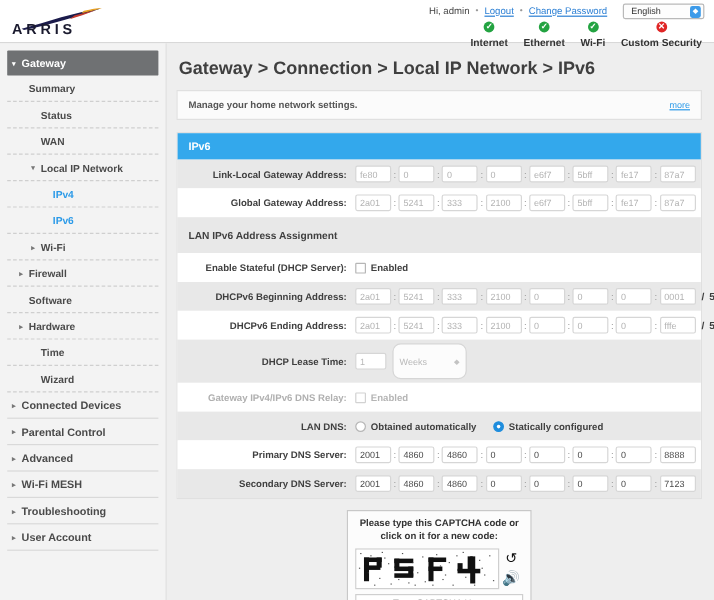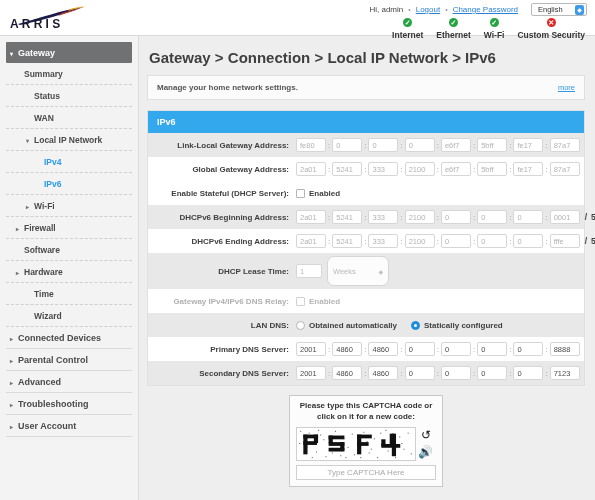--- a/index.html
+++ b/index.html
@@ -28,21 +28,21 @@
   }
   .acct-line {
     position: absolute; right: 8px; top: 3px;
     display: flex; align-items: center; gap: 5px;
     font-size: 8px; color: #444;
   }
   .acct-line .sep { color: #999; font-size: 7px; }
   .acct-link { color: #2b7fd4; text-decoration: underline; cursor: pointer; }
   .lang-select {
     margin-left: 8px;
-    width: 56px; height: 13px;
+    width: 68px; height: 13px;
     border: 1px solid #b9b9b9; border-radius: 2px;
     background: #fdfdfd;
     font-size: 7.5px; color: #333;
     display: flex; align-items: center;
     padding-left: 6px;
     position: relative;
   }
   .lang-arrow {
     position: absolute; right: 2px; top: 1px;
     width: 9px; height: 10px; border-radius: 2px;
@@ -325,20 +325,24 @@
     <div class="nav-item lvl0">
       <span class="caret">▸</span>
       <span>Parental Control</span>
     </div>
     <div class="nav-item lvl0">
       <span class="caret">▸</span>
       <span>Advanced</span>
     </div>
     <div class="nav-item lvl0">
       <span class="caret">▸</span>
+      <span>Wi-Fi MESH</span>
+    </div>
+    <div class="nav-item lvl0">
+      <span class="caret">▸</span>
       <span>Troubleshooting</span>
     </div>
     <div class="nav-item lvl0">
       <span class="caret">▸</span>
       <span>User Account</span>
     </div>
   </div>
 
   <div class="main">
     <div class="page-title">Gateway &gt; Connection &gt; Local IP Network &gt; IPv6</div>
@@ -386,20 +390,23 @@
           <span class="ip-seg">e6f7</span>
           <span class="colon">:</span>
           <span class="ip-seg">5bff</span>
           <span class="colon">:</span>
           <span class="ip-seg">fe17</span>
           <span class="colon">:</span>
           <span class="ip-seg">87a7</span>
         </div>
       </div>
 
+      <div class="form-row shade">
+        <div class="section-label">LAN IPv6 Address Assignment</div>
+      </div>
 
       <div class="form-row">
         <div class="row-label">Enable Stateful (DHCP Server):</div>
         <div class="row-fields">
           <div class="chk-wrap">
             <span class="chk"></span>
             <span class="chk-label">Enabled</span>
           </div>
         </div>
       </div>

